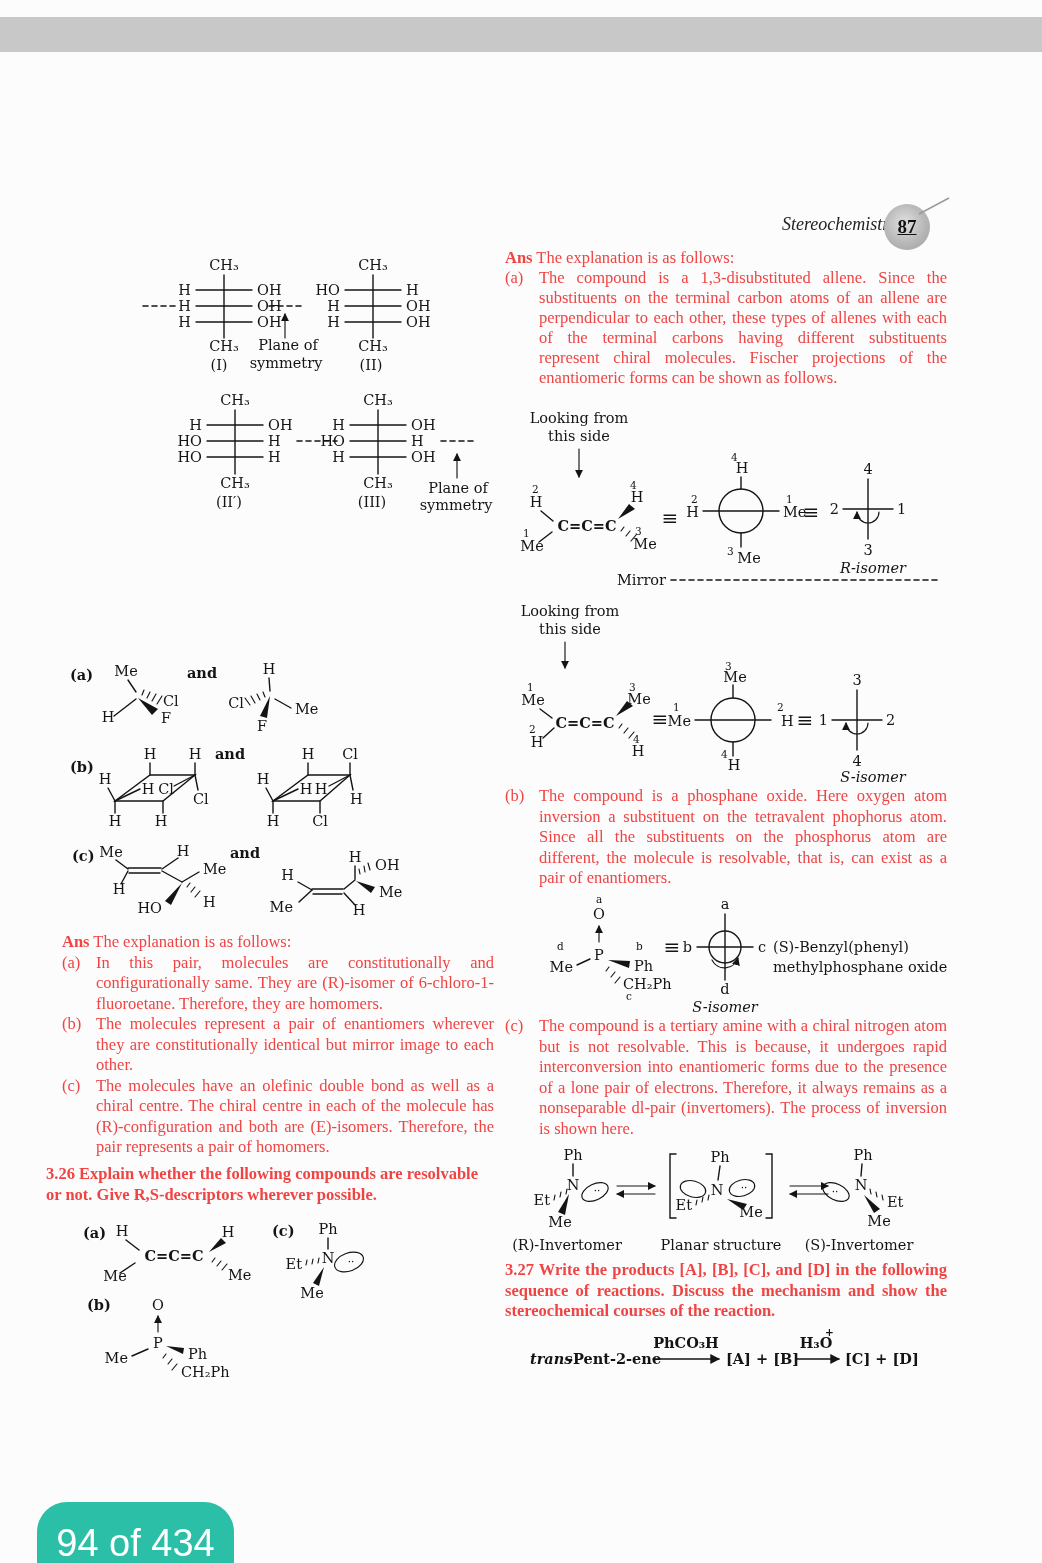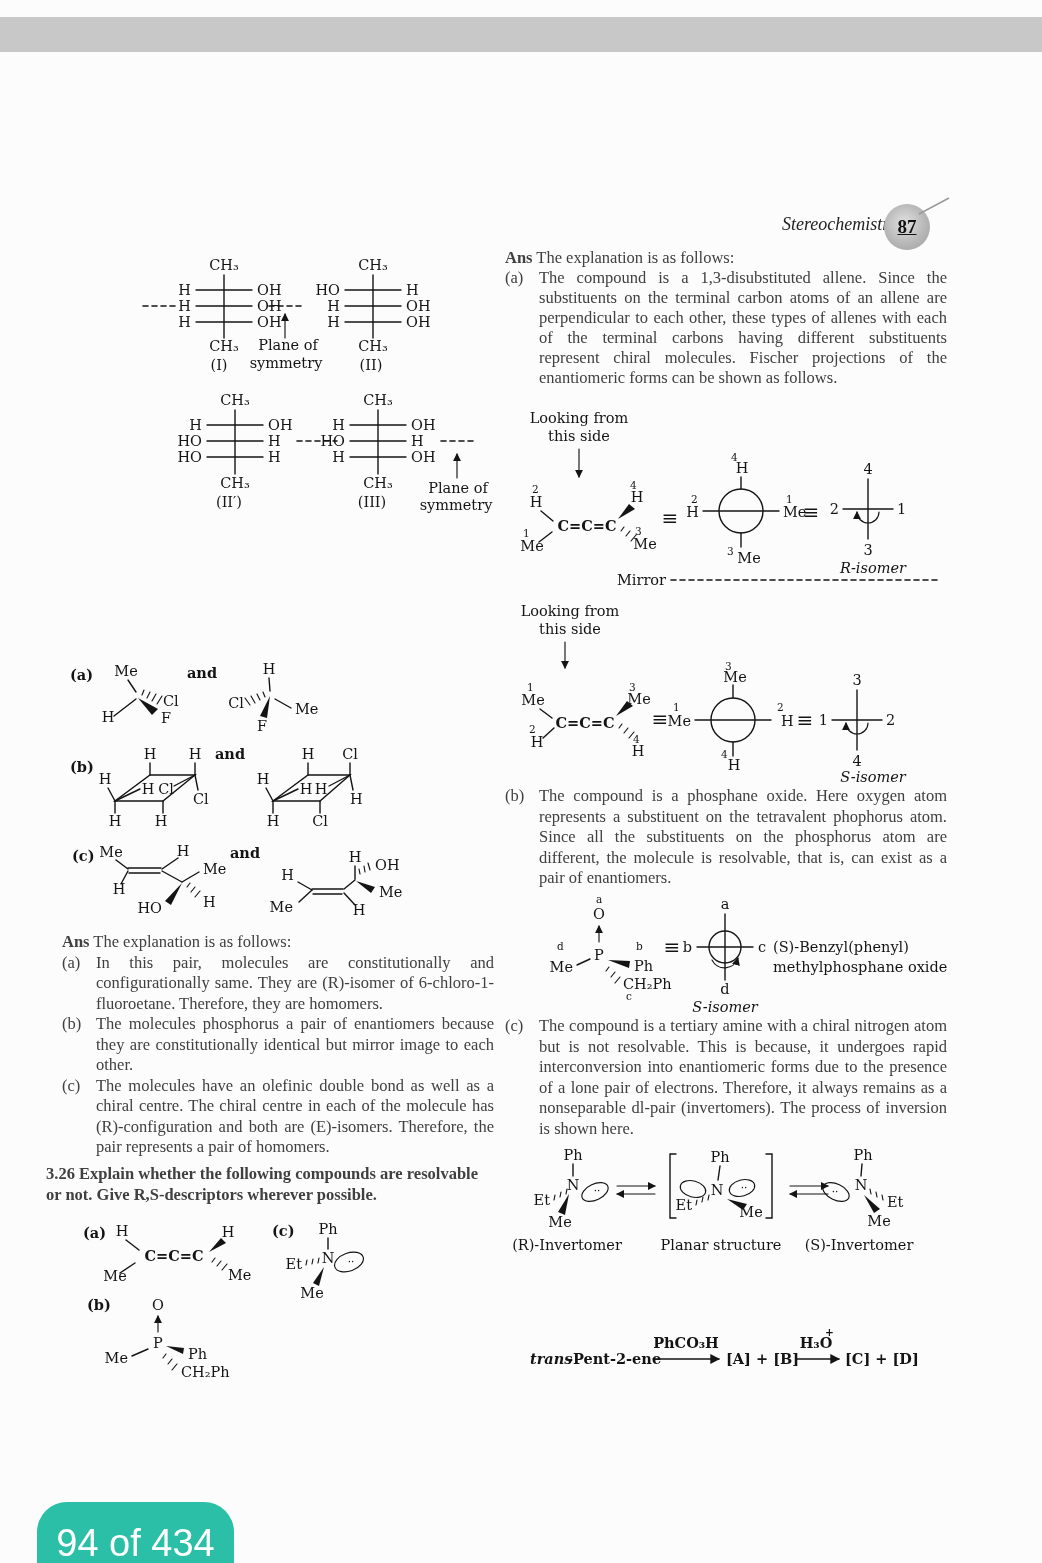--- a/index.html
+++ b/index.html
@@ -2,21 +2,21 @@
 <html><head>
 <meta charset="utf-8">
 <style>
   html,body{margin:0;padding:0;background:#e8e8e8;}
   .screen{position:relative;width:1042px;height:1563px;background:#fcfcfc;overflow:hidden;}
   .band{position:absolute;left:0;top:17px;width:100%;height:35px;background:#c8c8c8;}
   .chapter{position:absolute;left:782px;top:214px;font:italic 18px "Liberation Serif",serif;color:#222;}
   .pgcircle{position:absolute;left:884px;top:204px;width:46px;height:46px;border-radius:50%;
     background:radial-gradient(circle at 45% 42%, #d6d6d6 15%, #b7b7b7 55%, #9d9d9d 100%);
     display:flex;align-items:center;justify-content:center;font:bold 19px "Liberation Serif",serif;color:#111;text-decoration:underline;}
-  .col{position:absolute;font-family:"Liberation Serif",serif;font-size:16.5px;line-height:20.5px;color:#404040;text-align:justify;}
+  .col{position:absolute;font-family:"Liberation Serif",serif;font-size:16.5px;line-height:20.5px;color:#ef4444;text-align:justify;}
   .bold{font-weight:bold;}
   .indent{text-indent:18px;}
   .tag-item{display:flex;}
   .tag{flex:0 0 34px;}
   .txt{flex:1;}
   .badge{position:absolute;left:37px;top:1502px;width:197px;height:90px;border-radius:30px;background:#2abfa6;
     color:#fff;font:38px "Liberation Sans",sans-serif;text-align:center;padding-top:20px;box-sizing:border-box;}
   svg{position:absolute;overflow:visible;}
   svg text{font-family:"DejaVu Serif",serif;fill:#141414;font-size:14.5px;}
   text.s{font-size:10.5px;}
@@ -248,21 +248,21 @@
   </svg>
 
   <div class="col" style="left:62px;top:932px;width:432px">
     <div><span class="bold">Ans</span> <span>The explanation is as follows:</span></div>
     <div class="tag-item">
       <div class="tag">(a)</div>
       <div class="txt">In this pair, molecules are constitutionally and configurationally same. They are (R)-isomer of 6-chloro-1-fluoroetane. Therefore, they are homomers.</div>
     </div>
     <div class="tag-item">
       <div class="tag">(b)</div>
-      <div class="txt">The molecules phosphorus a pair of enantiomers because they are constitutionally identical but mirror image to each other.</div>
+      <div class="txt">The molecules represent a pair of enantiomers wherever they are constitutionally identical but mirror image to each other.</div>
     </div>
     <div class="tag-item">
       <div class="tag">(c)</div>
       <div class="txt">The molecules have an olefinic double bond as well as a chiral centre. The chiral centre in each of the molecule has (R)-configuration and both are (E)-isomers. Therefore, the pair represents a pair of homomers.</div>
     </div>
   </div>
 
   <div class="col bold" style="left:46px;top:1164px;width:432px">3.26 Explain whether the following compounds are resolvable or not. Give R,S-descriptors wherever possible.</div>
 
   <svg style="left:62px;top:1222px" width="432" height="175">
@@ -404,21 +404,21 @@
       <text x="381" y="125">2</text>
       <text x="352" y="166" text-anchor="middle">4</text>
       <path class="ln thin" d="M363,123 A 11 11 0 0 1 341,123" marker-end="url(#ah)"></path>
       <text class="i" x="368" y="182" text-anchor="middle">S-isomer</text>
     </g>
   </svg>
 
   <div class="col" style="left:505px;top:786px;width:442px;line-height:20.5px">
     <div class="tag-item">
       <div class="tag">(b)</div>
-      <div class="txt">The compound is a phosphane oxide. Here oxygen atom represents a substituent on the tetravalent phophorus atom. Since all the substituents on the phosphorus atom are different, the molecule is resolvable, that is, can exist as a pair of enantiomers.</div>
+      <div class="txt">The compound is a phosphane oxide. Here oxygen atom inversion a substituent on the tetravalent phophorus atom. Since all the substituents on the phosphorus atom are different, the molecule is resolvable, that is, can exist as a pair of enantiomers.</div>
     </div>
   </div>
 
   <svg style="left:505px;top:890px" width="440" height="128">
     <g>
       <text class="s" x="91" y="13">a</text>
       <text x="94" y="29" text-anchor="middle">O</text>
       <line class="ln thin" x1="94" y1="52" x2="94" y2="36" marker-end="url(#ah)"></line>
       <text class="s" x="52" y="60">d</text>
       <text x="68" y="82" text-anchor="end">Me</text>
@@ -497,20 +497,21 @@
       <text x="358" y="18" text-anchor="middle">Ph</text>
       <line class="ln" x1="357" y1="22" x2="356" y2="34"></line>
       <path class="ln thin" d="M365,47 l1,5 M371,50 l1,5 M377,53 l1,5"></path>
       <text x="382" y="65">Et</text>
       <polygon class="fil" points="359,53 369,71 375,67"></polygon>
       <text x="374" y="84" text-anchor="middle">Me</text>
       <text x="354" y="108" text-anchor="middle">(S)-Invertomer</text>
     </g>
   </svg>
 
+  <div class="col bold" style="left:505px;top:1260px;width:442px">3.27  Write the products [A], [B], [C], and [D] in the following sequence of reactions. Discuss the mechanism and show the stereochemical courses of the reaction.</div>
 
   <svg style="left:505px;top:1326px" width="460" height="55">
     <text class="b i" x="25" y="38">trans</text>
     <text class="b" x="62" y="38">-Pent-2-ene</text>
     <line class="ln" x1="148" y1="33" x2="214" y2="33" marker-end="url(#ah)"></line>
     <text class="b" x="181" y="22" text-anchor="middle">PhCO₃H</text>
     <text class="b" x="221" y="38">[A] + [B]</text>
     <line class="ln" x1="292" y1="33" x2="334" y2="33" marker-end="url(#ah)"></line>
     <text class="b" x="311" y="22" text-anchor="middle">H₃O</text>
     <text class="s b" x="320" y="10">+</text>

